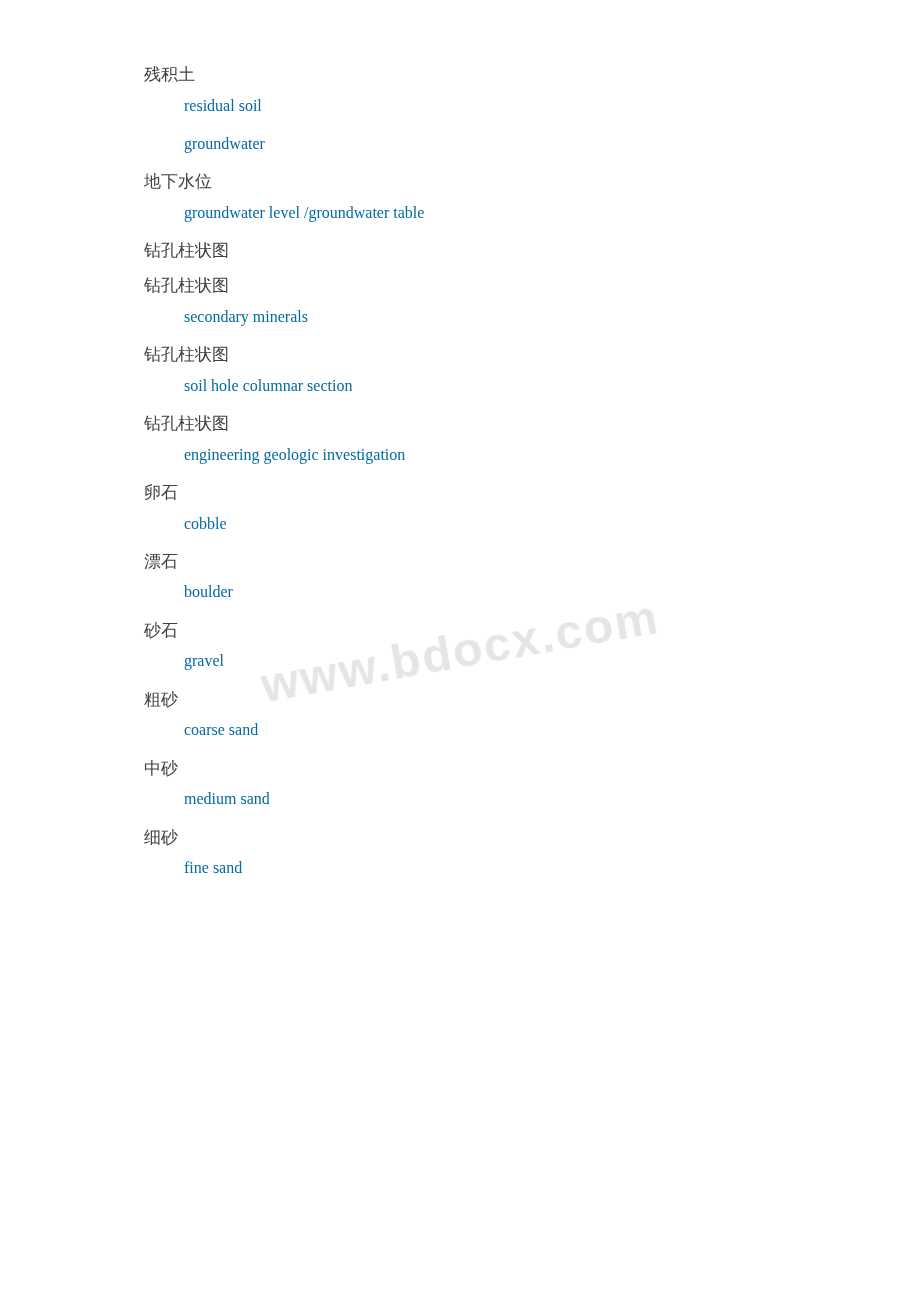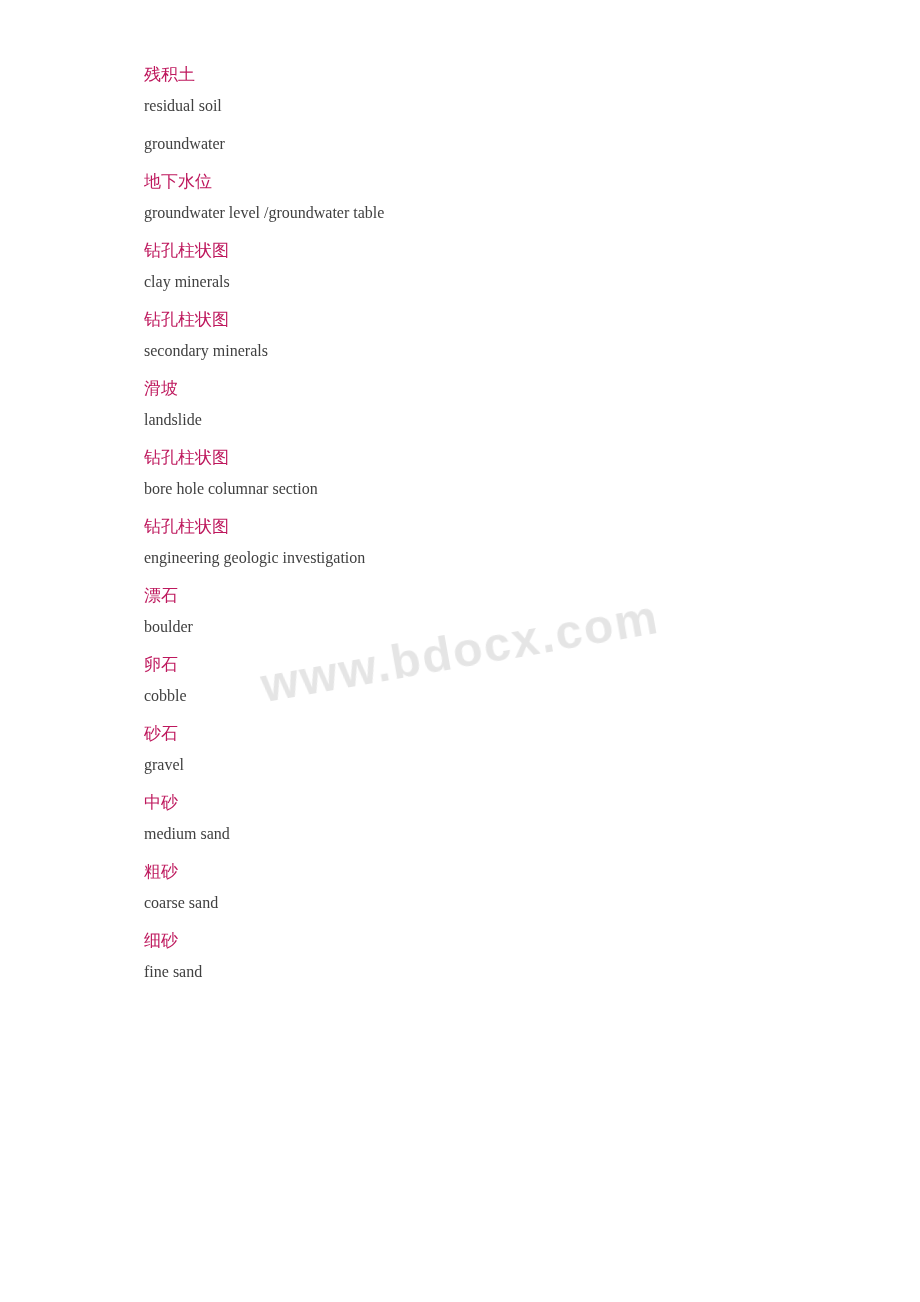--- a/index.html
+++ b/index.html
@@ -21,30 +21,31 @@
       padding: 60px 0 60px 144px;
     }
 
     .term-pair {
       margin-bottom: 4px;
     }
 
     .chinese-term {
       font-size: 17px;
       line-height: 1.8;
-      color: #be185d;
+      color: #404040;
       font-family: "SimSun", "宋体", serif;
     }
 
     .english-term {
       font-size: 16px;
       line-height: 1.9;
-      color: #404040;
+      color: #0369a1;
       font-family: "Times New Roman", Times, serif;
       margin-bottom: 8px;
+      margin-left: 40px;
     }
 
     .watermark {
       position: fixed;
       top: 50%;
       left: 50%;
       transform: translate(-50%, -50%) rotate(-10deg);
       font-size: 48px;
       color: rgba(180, 180, 180, 0.35);
       font-family: Arial, sans-serif;
@@ -68,55 +69,50 @@
     </div>
     <div class="term-pair">
       <div class="english-term">groundwater</div>
     </div>
     <div class="term-pair">
       <div class="chinese-term">地下水位</div>
       <div class="english-term">groundwater level /groundwater table</div>
     </div>
     <div class="term-pair">
       <div class="chinese-term">钻孔柱状图</div>
-      <div class="english-term">clay minerals</div>
     </div>
     <div class="term-pair">
       <div class="chinese-term">钻孔柱状图</div>
       <div class="english-term">secondary minerals</div>
     </div>
     <div class="term-pair">
-      <div class="chinese-term">滑坡</div>
-      <div class="english-term">landslide</div>
-    </div>
-    <div class="term-pair">
       <div class="chinese-term">钻孔柱状图</div>
-      <div class="english-term">bore hole columnar section</div>
+      <div class="english-term">soil hole columnar section</div>
     </div>
     <div class="term-pair">
       <div class="chinese-term">钻孔柱状图</div>
       <div class="english-term">engineering geologic investigation</div>
     </div>
     <div class="term-pair">
+      <div class="chinese-term">卵石</div>
+      <div class="english-term">cobble</div>
+    </div>
+    <div class="term-pair">
       <div class="chinese-term">漂石</div>
       <div class="english-term">boulder</div>
-    </div>
-    <div class="term-pair">
-      <div class="chinese-term">卵石</div>
-      <div class="english-term">cobble</div>
     </div>
     <div class="term-pair">
       <div class="chinese-term">砂石</div>
       <div class="english-term">gravel</div>
     </div>
     <div class="term-pair">
+      <div class="chinese-term">粗砂</div>
+      <div class="english-term">coarse sand</div>
+    </div>
+    <div class="term-pair">
       <div class="chinese-term">中砂</div>
       <div class="english-term">medium sand</div>
-    </div>
-    <div class="term-pair">
-      <div class="chinese-term">粗砂</div>
-      <div class="english-term">coarse sand</div>
     </div>
     <div class="term-pair">
       <div class="chinese-term">细砂</div>
       <div class="english-term">fine sand</div>
     </div>
   </div>
 
 </body></html>

